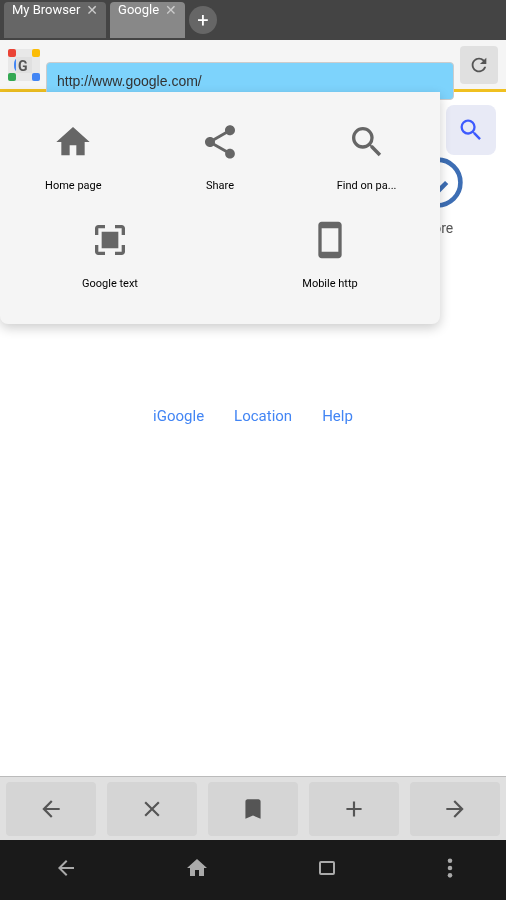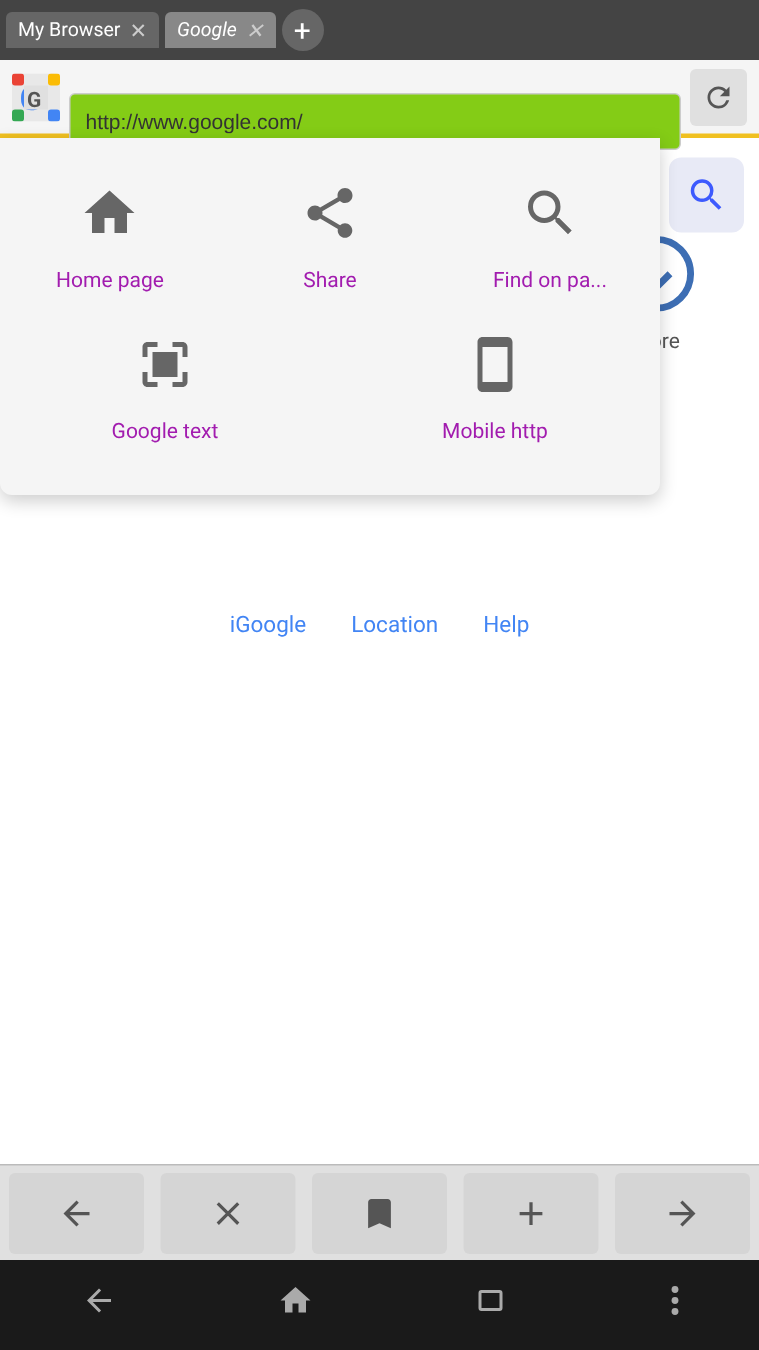--- a/index.html
+++ b/index.html
@@ -15,24 +15,23 @@
     
     .tab-bar {
       display: flex;
       align-items: center;
       background: #444;
       height: 40px;
       padding: 0 4px;
     }
     .tab {
       display: flex;
-      align-items: center;
       background: #666;
       border-radius: 4px 4px 0 0;
-      height: 24px;
+      height: 36px;
       padding: 0 8px;
       gap: 6px;
       cursor: pointer;
     }
     .tab.active {
       background: #888;
     }
     .tab-label {
       color: #fff;
       font-size: 13px;
@@ -69,21 +68,21 @@
     .google-icon {
       width: 32px;
       height: 32px;
       flex-shrink: 0;
     }
     .url-input {
       flex: 1;
       height: 38px;
       border: 1px solid #ccc;
       border-radius: 4px;
-      background: #84cc16;
+      background: #7dd3fc;
       padding: 0 10px;
       font-size: 14px;
       color: #333;
       outline: none;
       margin-top: 32px;
     }
     .refresh-btn {
       width: 38px;
       height: 38px;
       background: #e0e0e0;
@@ -120,22 +119,22 @@
       gap: 8px;
       padding: 10px 20px;
       cursor: pointer;
       width: 33%;
     }
     .menu-item-icon {
       font-size: 36px;
       color: #666;
     }
     .menu-item-label {
-      font-size: 14px;
-      color: #a21caf;
+      font-size: 11px;
+      color: #000000;
     }
 
     
     .search-icon-btn {
       position: absolute;
       top: 105px;
       right: 10px;
       width: 50px;
       height: 50px;
       background: #e8eaf6;
@@ -262,21 +261,21 @@
     }
   </style>
 </head>
 <body>
 
 <div class="tab-bar">
   <div class="tab">
     <span class="tab-label">My Browser</span>
     <span class="tab-close">✕</span>
   </div>
-  <div class="tab active" style="margin-left:4px;font-style:italic;">
+  <div class="tab active" style="margin-left:4px;">
     <span class="tab-label">Google</span>
     <span class="tab-close">✕</span>
   </div>
   <div class="tab-add">+</div>
 </div>
 
 <div class="address-bar">
 
   <svg class="google-icon" viewBox="0 0 32 32">
     <rect width="32" height="32" rx="4" fill="#e8e8e8"></rect>

